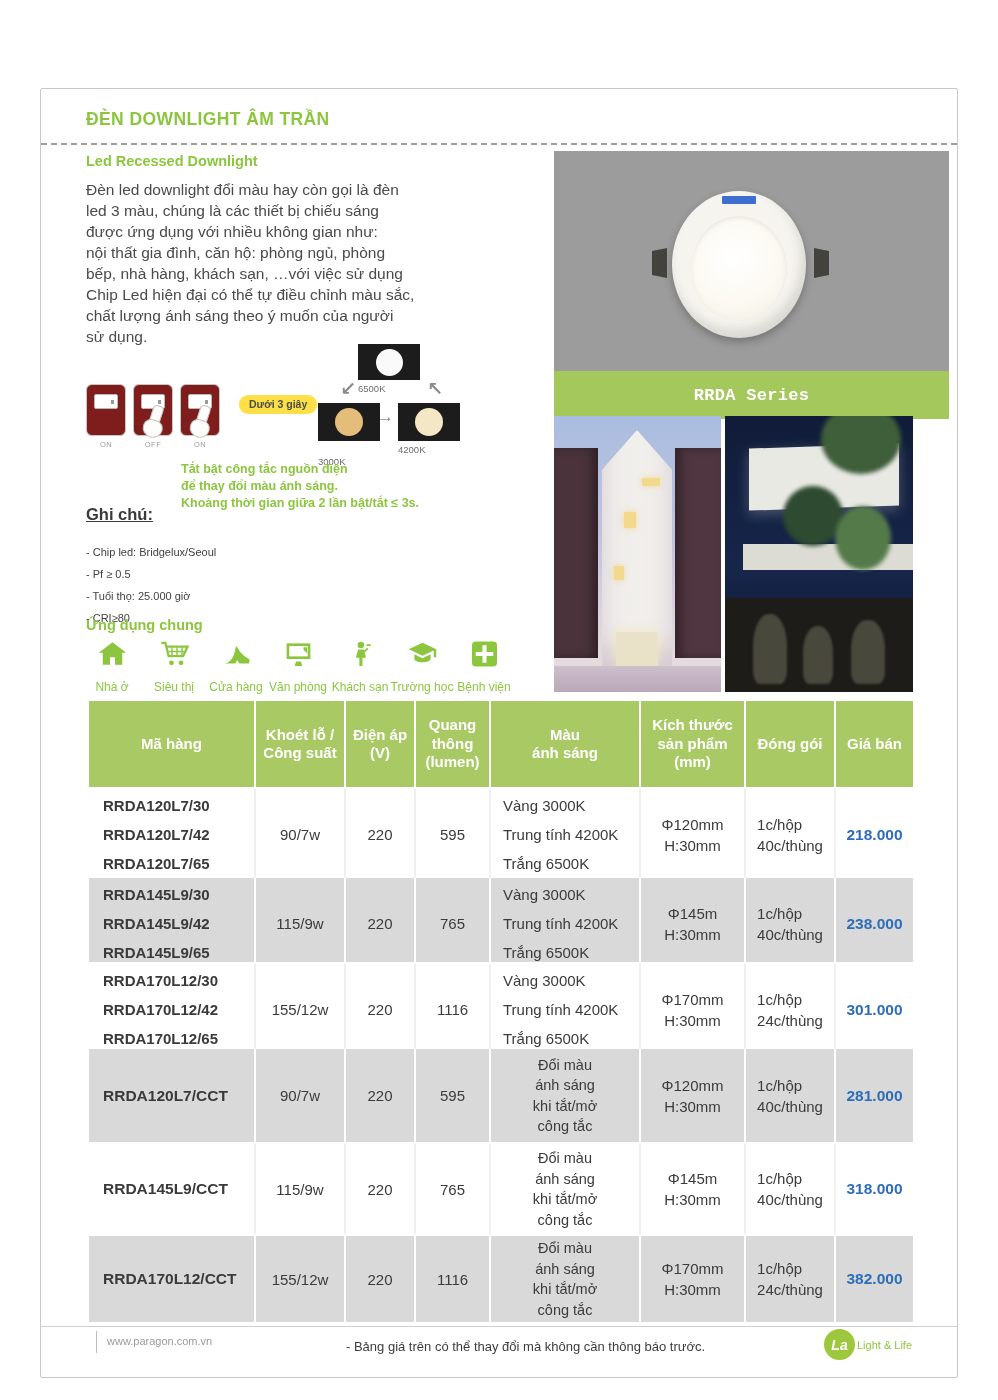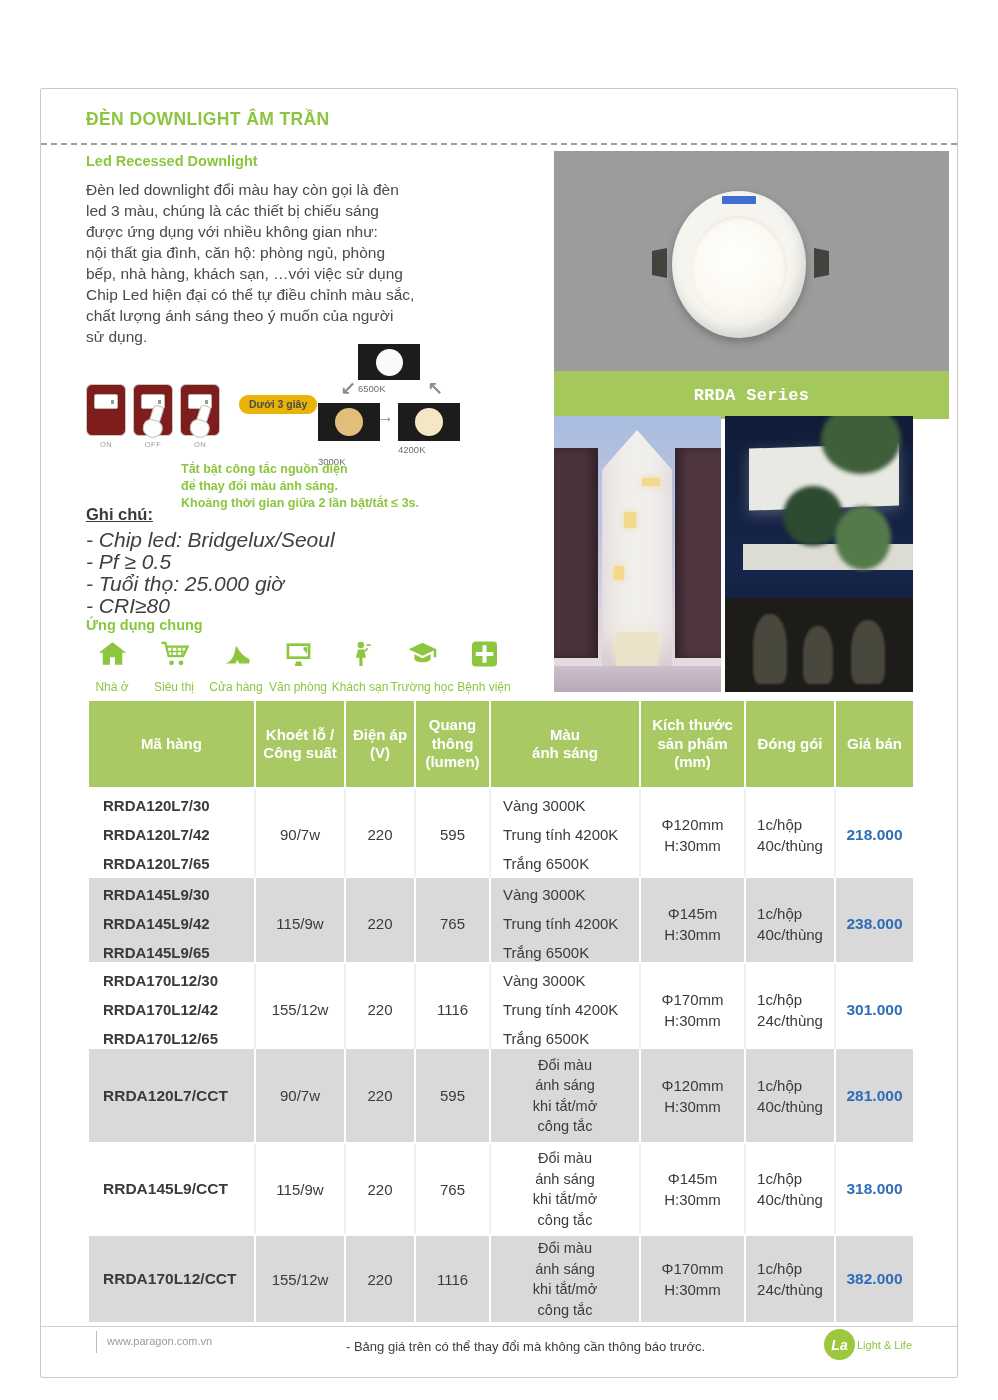--- a/index.html
+++ b/index.html
@@ -62,21 +62,21 @@
   .switch-row { position:absolute; left:45px; top:295px; display:flex; gap:7px; }
   .sw { position:relative; width:40px; height:52px; background:#7f1d1d; border:1.5px solid #c6c6c3; border-radius:6px; }
   .sw-plate { position:absolute; left:7px; top:9px; width:24px; height:15px; background:#fff; border:1.2px solid #b9b9b6; border-radius:2px; }
   .sw-dot { position:absolute; right:3px; top:5px; width:3px; height:4px; background:#9a9a97; }
   .finger { position:absolute; left:16px; top:20px; width:11px; height:26px; background:#fdfdfc; border:1.2px solid #c2c2bf;
             border-radius:6px 6px 8px 8px; transform:rotate(18deg); }
   .finger:after { content:""; position:absolute; left:-5px; top:14px; width:18px; height:16px; background:#fdfdfc;
                   border:1.2px solid #c2c2bf; border-radius:50% 50% 60% 60%; }
   .sw-label { position:absolute; top:55px; width:100%; text-align:center; font-size:7.5px; color:#9a9a9a; letter-spacing:.5px; }
 
-  .badge { position:absolute; left:198px; top:306px; background:#eab308; color:#4c4c46; font-size:10.5px; font-weight:bold;
+  .badge { position:absolute; left:198px; top:306px; background:#fde047; color:#4c4c46; font-size:10.5px; font-weight:bold;
            padding:3px 10px 4px; border-radius:9px; }
 
   .cct-box { position:absolute; width:62px; background:#1c1c1c; display:flex; align-items:center; justify-content:center; }
   .cct-circle { border-radius:50%; }
   .cct-6500 { left:317px; top:255px; height:36px; }
   .cct-3000 { left:277px; top:314px; height:38px; }
   .cct-4200 { left:357px; top:314px; height:38px; }
   .c-cool { width:27px; height:27px; background:#fafafa; }
   .c-warm { width:28px; height:28px; background:#e4bd7a; }
   .c-neutral { width:28px; height:28px; background:#f4e7c5; }
@@ -87,21 +87,21 @@
   .cct-arrow { position:absolute; font-size:19px; color:#8b8b8b; font-weight:bold; }
   .a1 { left:299px; top:288px; }
   .a2 { left:336px; top:318px; font-size:17px; }
   .a3 { left:386px; top:288px; }
 
   .caption { position:absolute; left:140px; top:372px; font-size:12.5px; font-weight:bold; color:#8cc63f; line-height:17px; }
 
   
   .note-head { position:absolute; left:45px; top:416px; font-size:16.5px; font-weight:bold; 
                color:#3a3a3a; text-decoration:underline; }
-  .notes { position:absolute; left:45px; top:440px; font-size:21px; font-style:italic; color:#3f3f3f; line-height:22px; }
+  .notes { position:absolute; left:45px; top:452px; font-size:11px; color:#3f3f3f; line-height:22px; }
 
   
   .apps-head { position:absolute; left:45px; top:528px; font-size:14.5px; font-weight:bold; color:#8cc63f; }
   .apps { position:absolute; left:40px; top:550px; display:flex; }
   .app { width:62px; display:flex; flex-direction:column; align-items:center; }
   .app svg { width:33px; height:30px; fill:#8cc63f; }
   .app-label { margin-top:11px; font-size:12px; color:#8cc63f; white-space:nowrap; }
 
   
   .tbl { position:absolute; left:48px; top:612px; width:824px; font-size:15px; }

